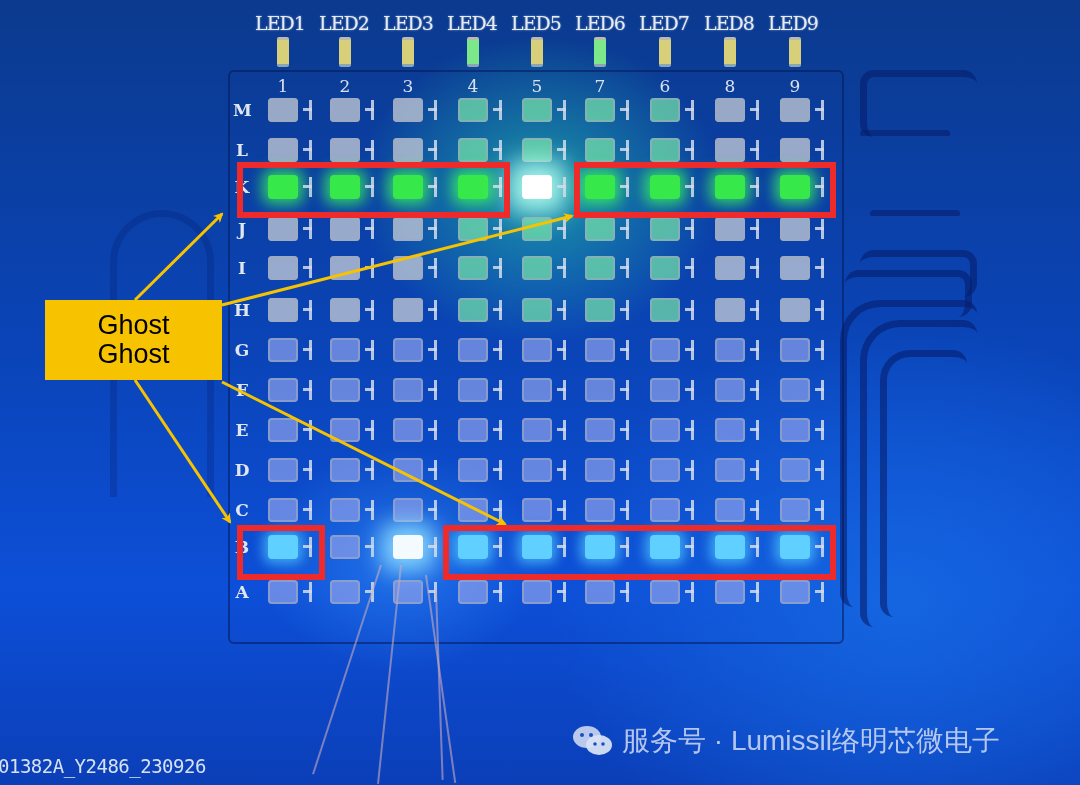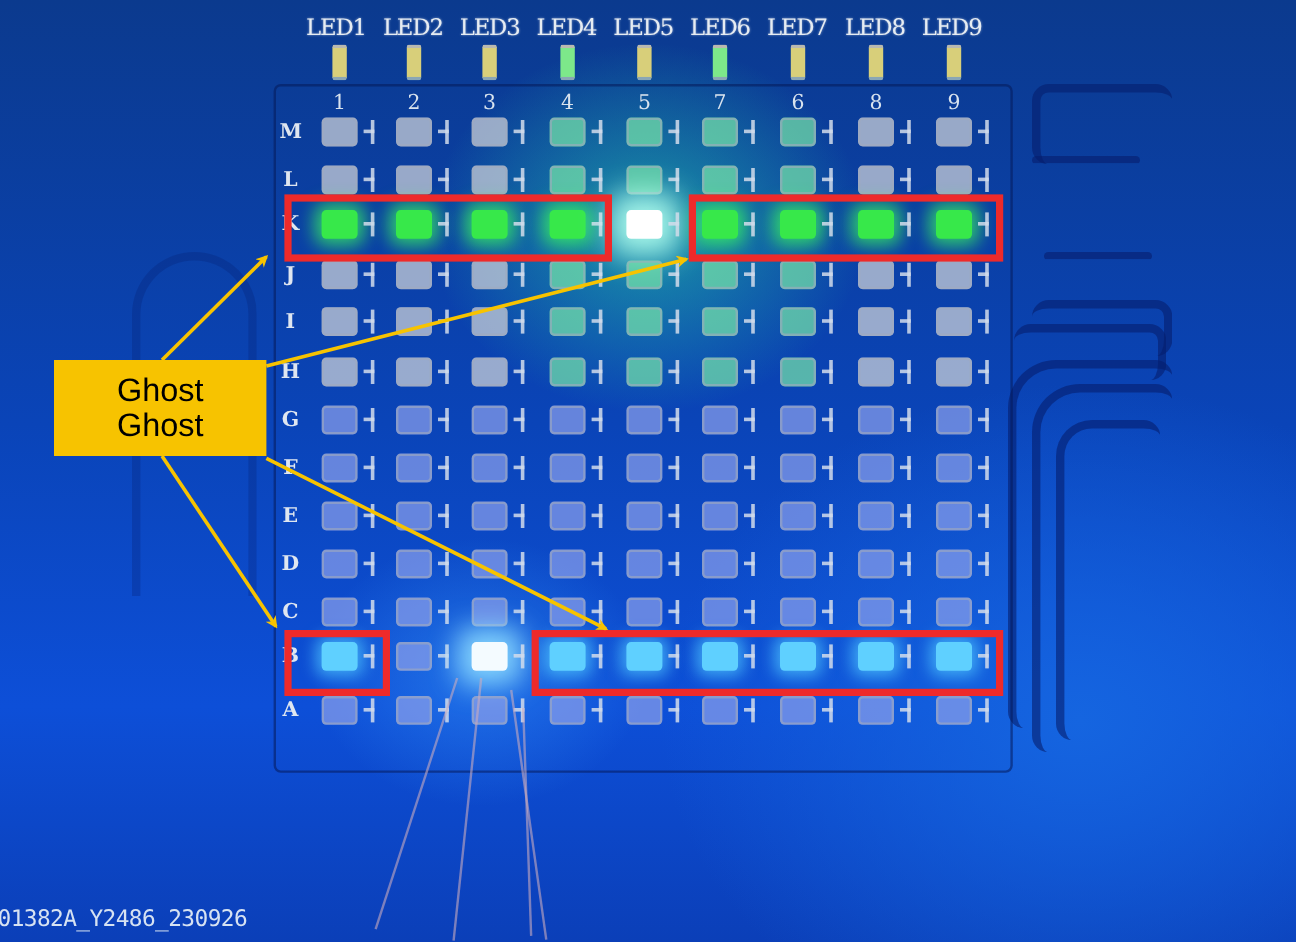--- a/index.html
+++ b/index.html
@@ -268,13 +268,24 @@
 
   <div class="callout">
     <div>
       <div>Ghost</div>
       <div>Ghost</div>
     </div>
   </div>
 
   <div class="serial">01382A_Y2486_230926</div>
 
+  <div class="watermark">
+    <svg width="42" height="34" viewBox="0 0 42 34">
+      <ellipse cx="15" cy="13" rx="14" ry="11" fill="rgba(215,225,245,0.85)"></ellipse>
+      <ellipse cx="27" cy="21" rx="13" ry="10" fill="rgba(215,225,245,0.95)"></ellipse>
+      <circle cx="10" cy="11" r="2" fill="#1a4fc0"></circle>
+        <circle cx="19" cy="11" r="2" fill="#1a4fc0"></circle>
+      <circle cx="23" cy="20" r="1.8" fill="#1a4fc0"></circle>
+        <circle cx="31" cy="20" r="1.8" fill="#1a4fc0"></circle>
+    </svg>
+    <span>服务号 · Lumissil络明芯微电子</span>
+  </div>
 </div>
 
 </body></html>

